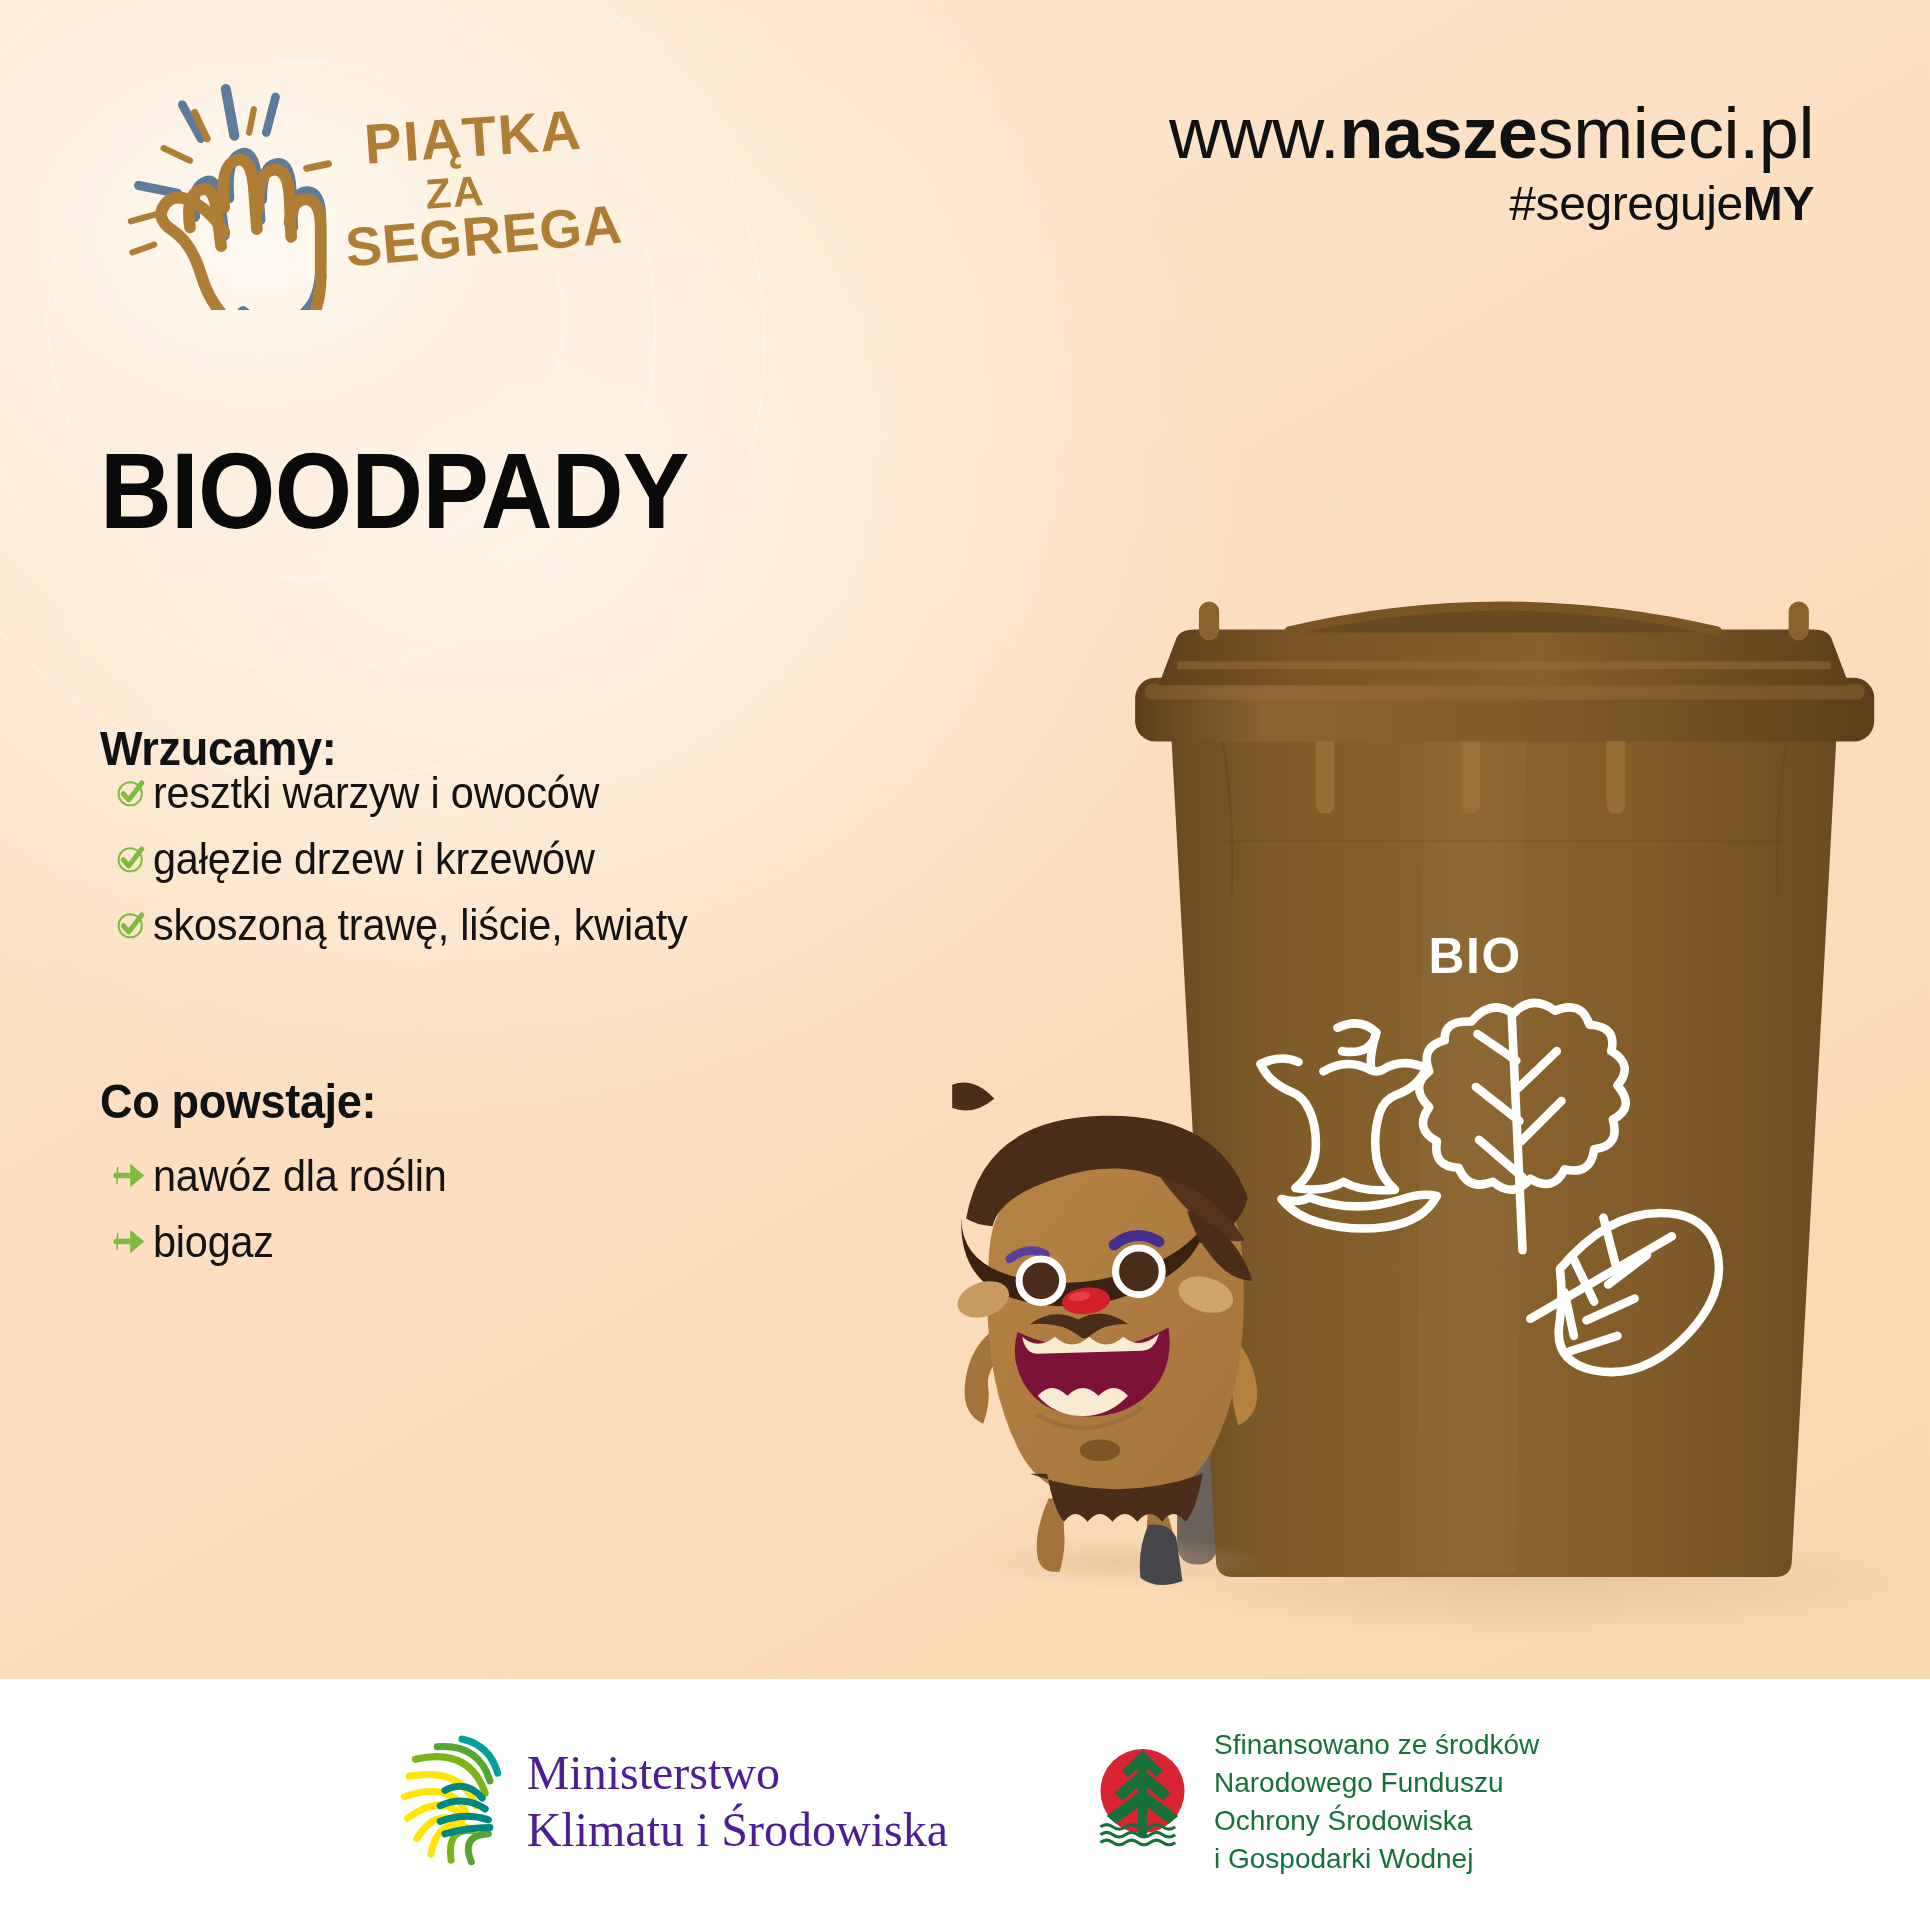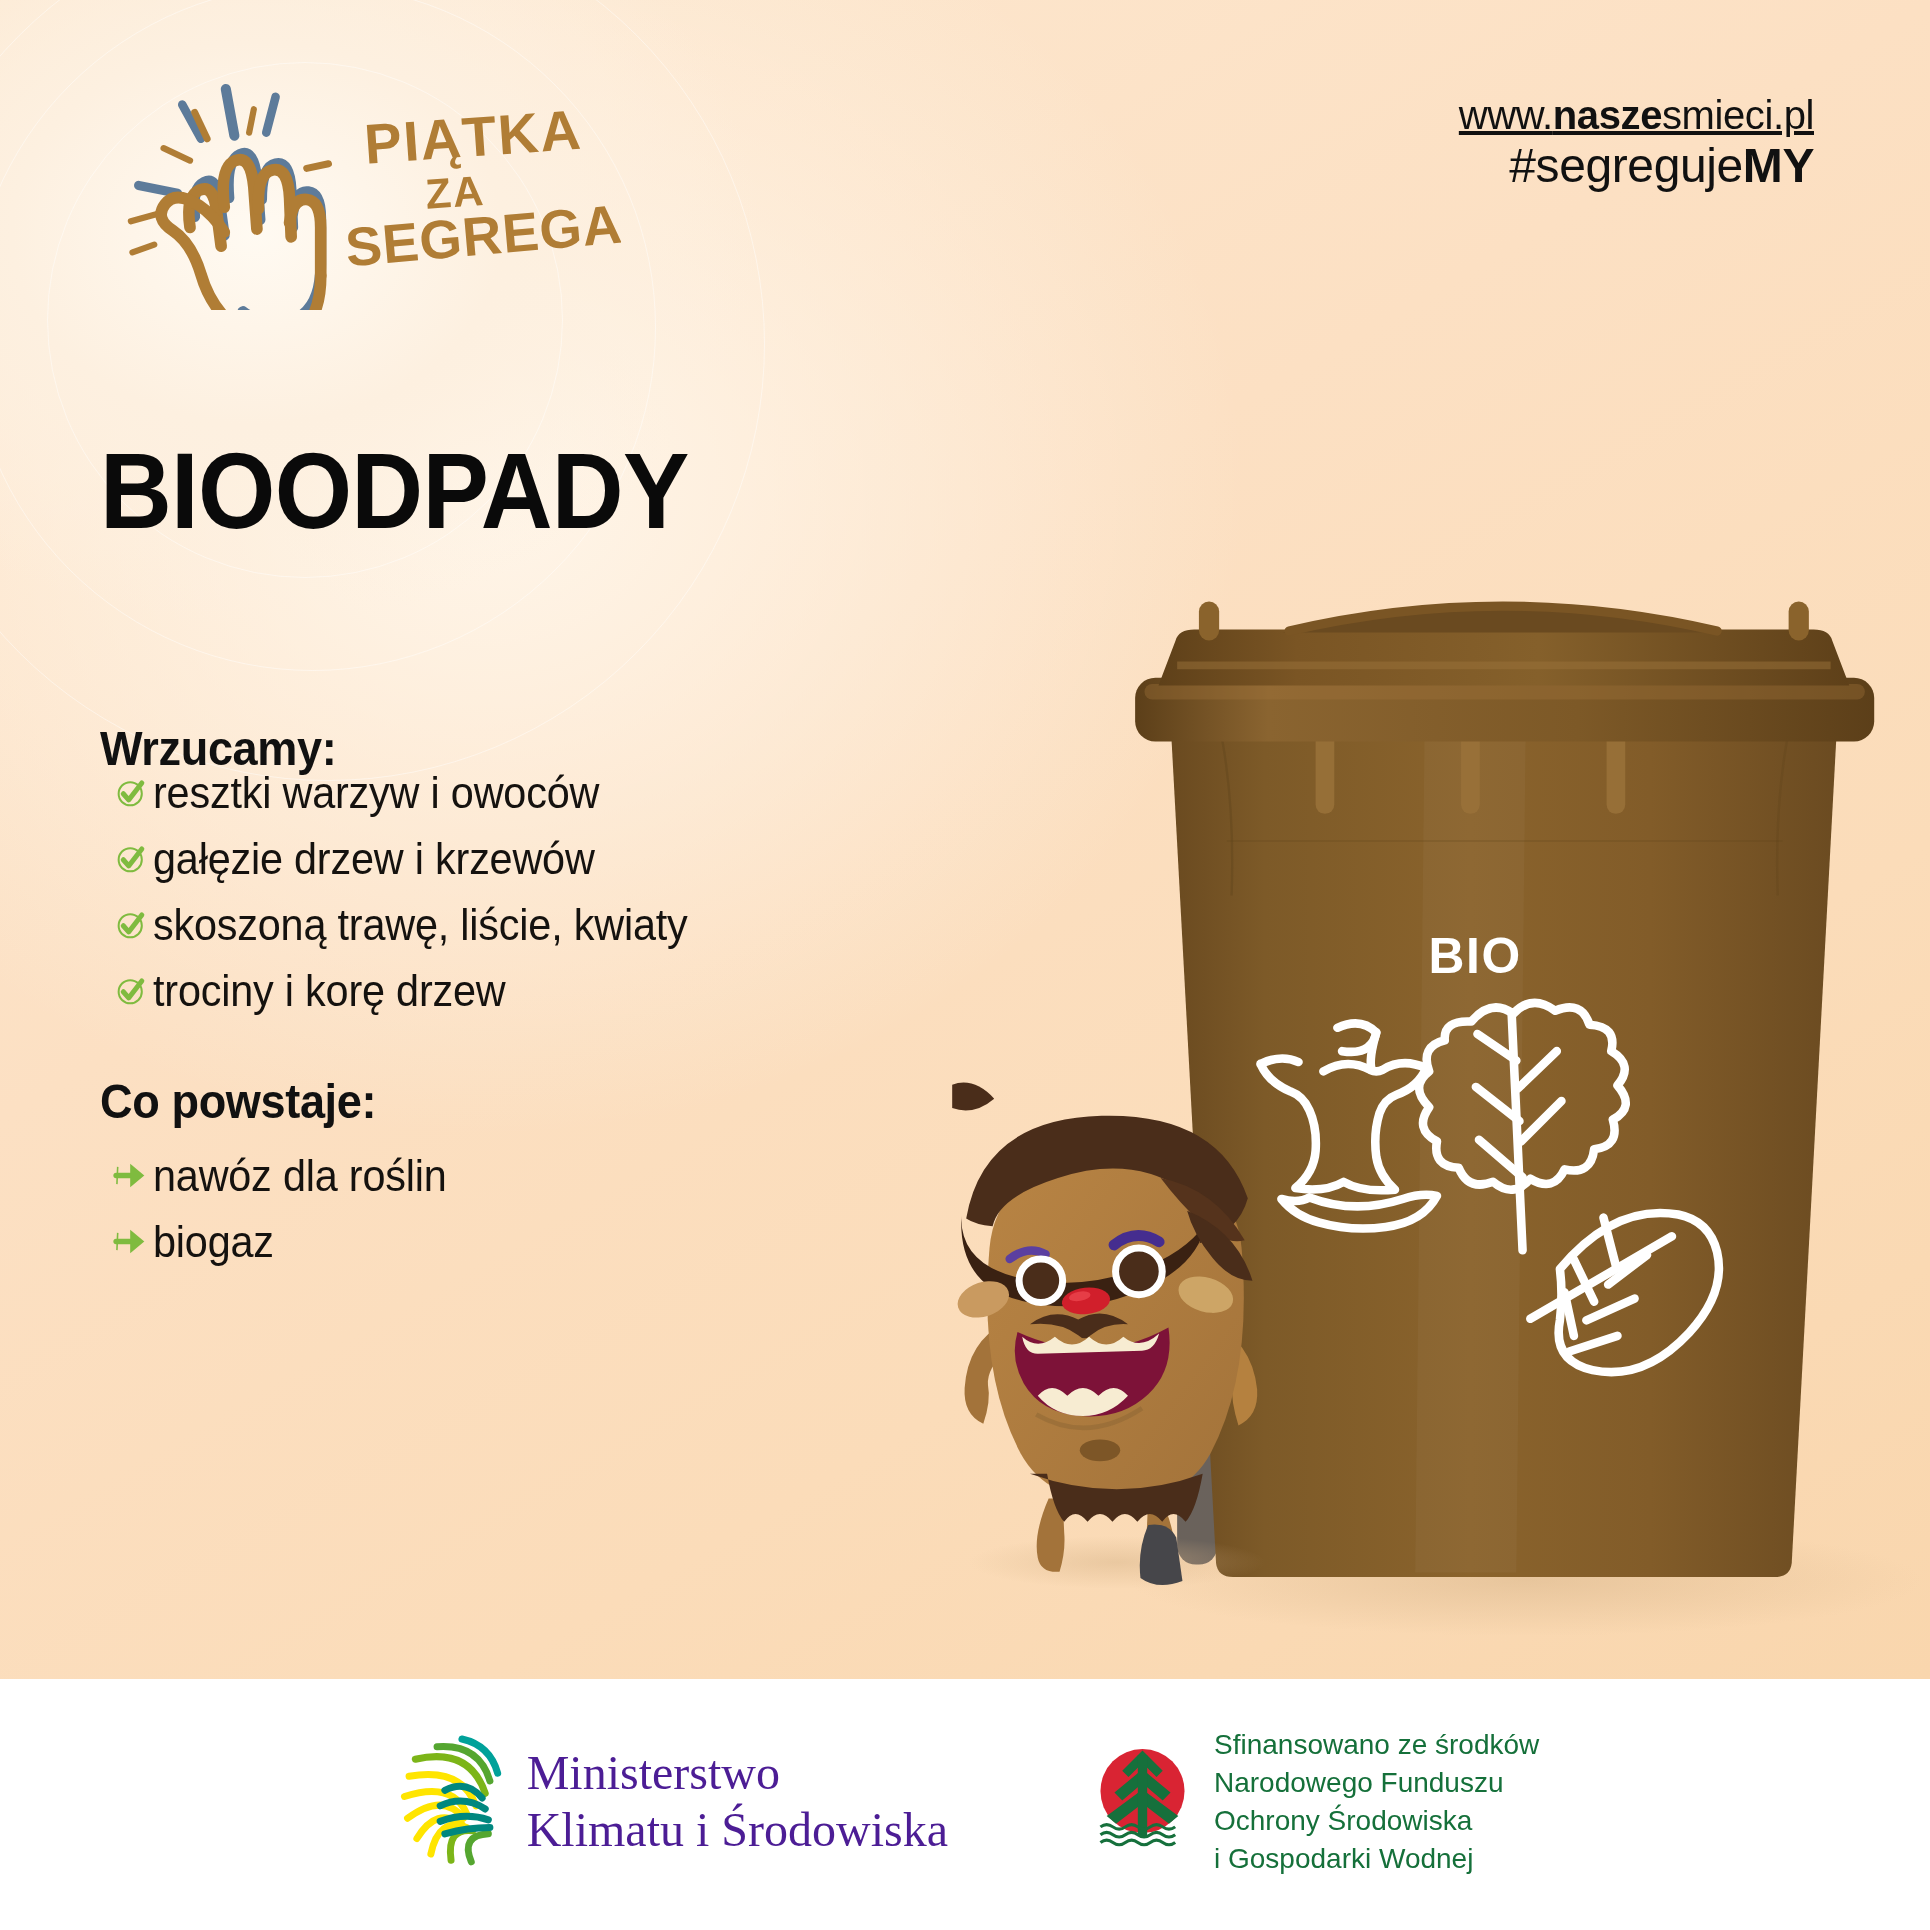--- a/index.html
+++ b/index.html
@@ -30,21 +30,21 @@
 
   
   #logo { position:absolute; left:92px; top:61px; width:529px; height:249px; }
   #logo svg { display:block; }
 
   
   #urlblock {
     position:absolute; right:117px; top:92px;
     text-align:right; color:#111111; line-height:1.16;
   }
-  #urlblock .l1 { font-size:40px; font-weight:400; letter-spacing:-0.4px;text-decoration:underline; }
+  #urlblock .l1 { font-size:72px; font-weight:400; letter-spacing:-0.4px; }
   #urlblock .l2 { font-size:48px; font-weight:400; letter-spacing:-0.4px; }
   #urlblock b { font-weight:700; }
 
   
   #title {
     position:absolute; left:100px; top:438px;
     font-size:107px; font-weight:700; color:#0a0a0a;
     letter-spacing:-0.8px; line-height:1; transform:scaleX(0.93);
     transform-origin:left center;
   }
@@ -165,29 +165,20 @@
         <span class="txt">gałęzie drzew i krzewów</span>
       </div>
       <div class="li">
         <span class="bullet">
           <svg width="34" height="34" viewBox="0 0 44 44">
               <circle cx="21" cy="23" r="15" fill="none" stroke="#7fbb3f" stroke-width="2.6"></circle>
               <path d="M12 23 l7 8 l17 -22" fill="none" stroke="#7fbb3f" stroke-width="6.5" stroke-linecap="round" stroke-linejoin="round"></path>
             </svg>
         </span>
         <span class="txt">skoszoną trawę, liście, kwiaty</span>
-      </div>
-      <div class="li">
-        <span class="bullet">
-          <svg width="34" height="34" viewBox="0 0 44 44">
-              <circle cx="21" cy="23" r="15" fill="none" stroke="#7fbb3f" stroke-width="2.6"></circle>
-              <path d="M12 23 l7 8 l17 -22" fill="none" stroke="#7fbb3f" stroke-width="6.5" stroke-linecap="round" stroke-linejoin="round"></path>
-            </svg>
-        </span>
-        <span class="txt">trociny i korę drzew</span>
       </div>
     </div>
 
     <div class="sec-head" id="head-copowstaje">Co powstaje:</div>
     <div class="list" id="list-copowstaje">
       <div class="li">
         <span class="bullet">
           <svg width="36" height="33" viewBox="0 0 46 42">
               <path d="M4 21 h26" stroke="#7fbb3f" stroke-width="7" stroke-linecap="round"></path>
               <path d="M22 6 l18 15 l-18 15 z" fill="#7fbb3f"></path>

